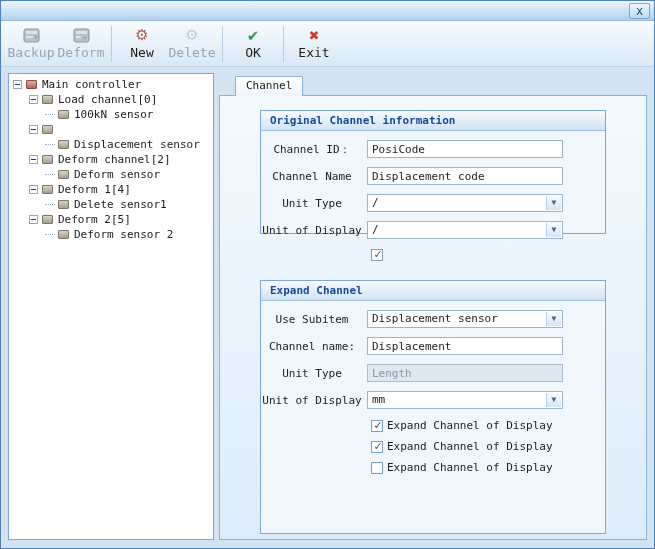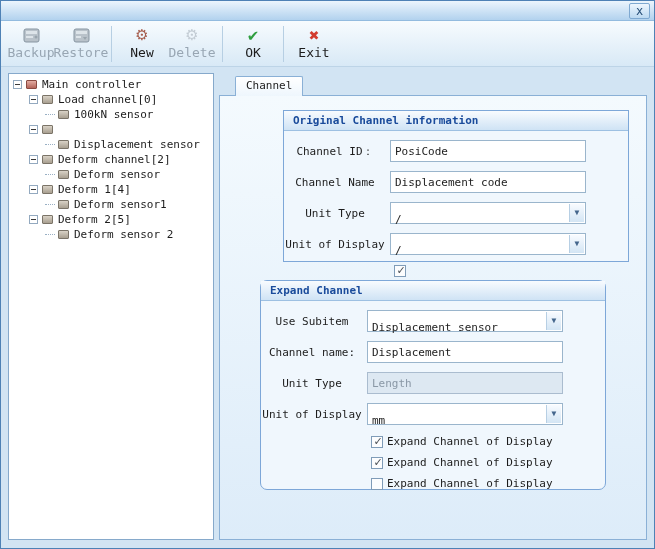--- a/index.html
+++ b/index.html
@@ -77,33 +77,33 @@
   .tabpage {
     position:absolute; left:218px; top:94px; right:7px; bottom:8px;
     background:linear-gradient(#f4fafe,#ddecf9);
     border:1px solid #8ab0d6;
   }
   
   .group {
     position:absolute; left:40px; width:346px;
     border:1px solid #7da7d8; background:#f0f7fd;
   }
-  .group1 { top:14px; height:152px;margin-left:23px; }
-  .group2 { top:184px; height:210px;border-radius:7px; }
+  .group1 { top:14px; height:124px; }
+  .group2 { top:184px; height:254px; }
   .group-header {
     height:20px; background:linear-gradient(#f8fbfe,#cfe3f5);
     border-bottom:1px solid #9dc0e2; color:#1a4b9b; font-weight:bold;
     line-height:19px; padding-left:9px;
   }
   .row { display:flex; align-items:center; margin:9px 0 0 0; }
   .row:first-of-type { margin-top:8px; }
   .lbl { width:106px; text-align:center; padding-right:4px; flex:none; }
   .txt, .combo {
     width:196px; height:18px; border:1px solid #9ab5cc; background:#fff;
-    font:11px "DejaVu Sans Mono", monospace; padding:10px 4px; color:#1c1c1c;
+    font:11px "DejaVu Sans Mono", monospace; padding:1px 4px; color:#1c1c1c;
   }
   .txt.disabled { background:#dde8f2; color:#8a98a6; border-color:#aabccf; }
   .combo { position:relative; padding-right:18px; line-height:14px; cursor:default; }
   .combo-arrow {
     position:absolute; right:1px; top:1px; bottom:1px; width:15px;
     background:linear-gradient(#f8fbff,#d3e5f4); border-left:1px solid #b7cfe4;
     display:flex; align-items:center; justify-content:center;
     font-size:8px; color:#44668c;
   }
   .cb-row { padding-left:110px; margin-top:10px; display:flex; align-items:center; }
@@ -143,21 +143,21 @@
     </div>
     <div class="tb-btn disabled">
       <span class="tb-icon">
         <svg width="17" height="15" viewBox="0 0 17 15">
             <rect x="1" y="1" width="15" height="13" rx="2" fill="#b9c2ca" stroke="#8795a1"></rect>
             <rect x="3" y="3" width="11" height="3" fill="#dde4e9"></rect>
             <rect x="3" y="8" width="5" height="2" fill="#dde4e9"></rect>
             <path d="M10 9 l4 0 -2 3 z" fill="#9aa5ae"></path>
           </svg>
       </span>
-      <span class="tb-label">Restore</span>
+      <span class="tb-label">Deform</span>
     </div>
     <div class="tb-sep"></div>
     <div class="tb-btn">
       <span class="tb-icon gear new-gear">⚙</span>
       <span class="tb-label">New</span>
     </div>
     <div class="tb-btn disabled">
       <span class="tb-icon gear del-gear">⚙</span>
       <span class="tb-label">Delete</span>
     </div>
@@ -227,21 +227,21 @@
       <span class="ind1"></span>
       <span class="expander"></span>
       <span class="node-icon"></span>
       <span class="tree-label">Deform 1[4]</span>
     </div>
 
     <div class="tree-row">
       <span class="ind2"></span>
       <span class="leaf-dash"></span>
       <span class="node-icon"></span>
-      <span class="tree-label">Deform sensor1</span>
+      <span class="tree-label">Delete sensor1</span>
     </div>
 
     <div class="tree-row">
       <span class="ind1"></span>
       <span class="expander"></span>
       <span class="node-icon"></span>
       <span class="tree-label">Deform 2[5]</span>
     </div>
 
     <div class="tree-row">

